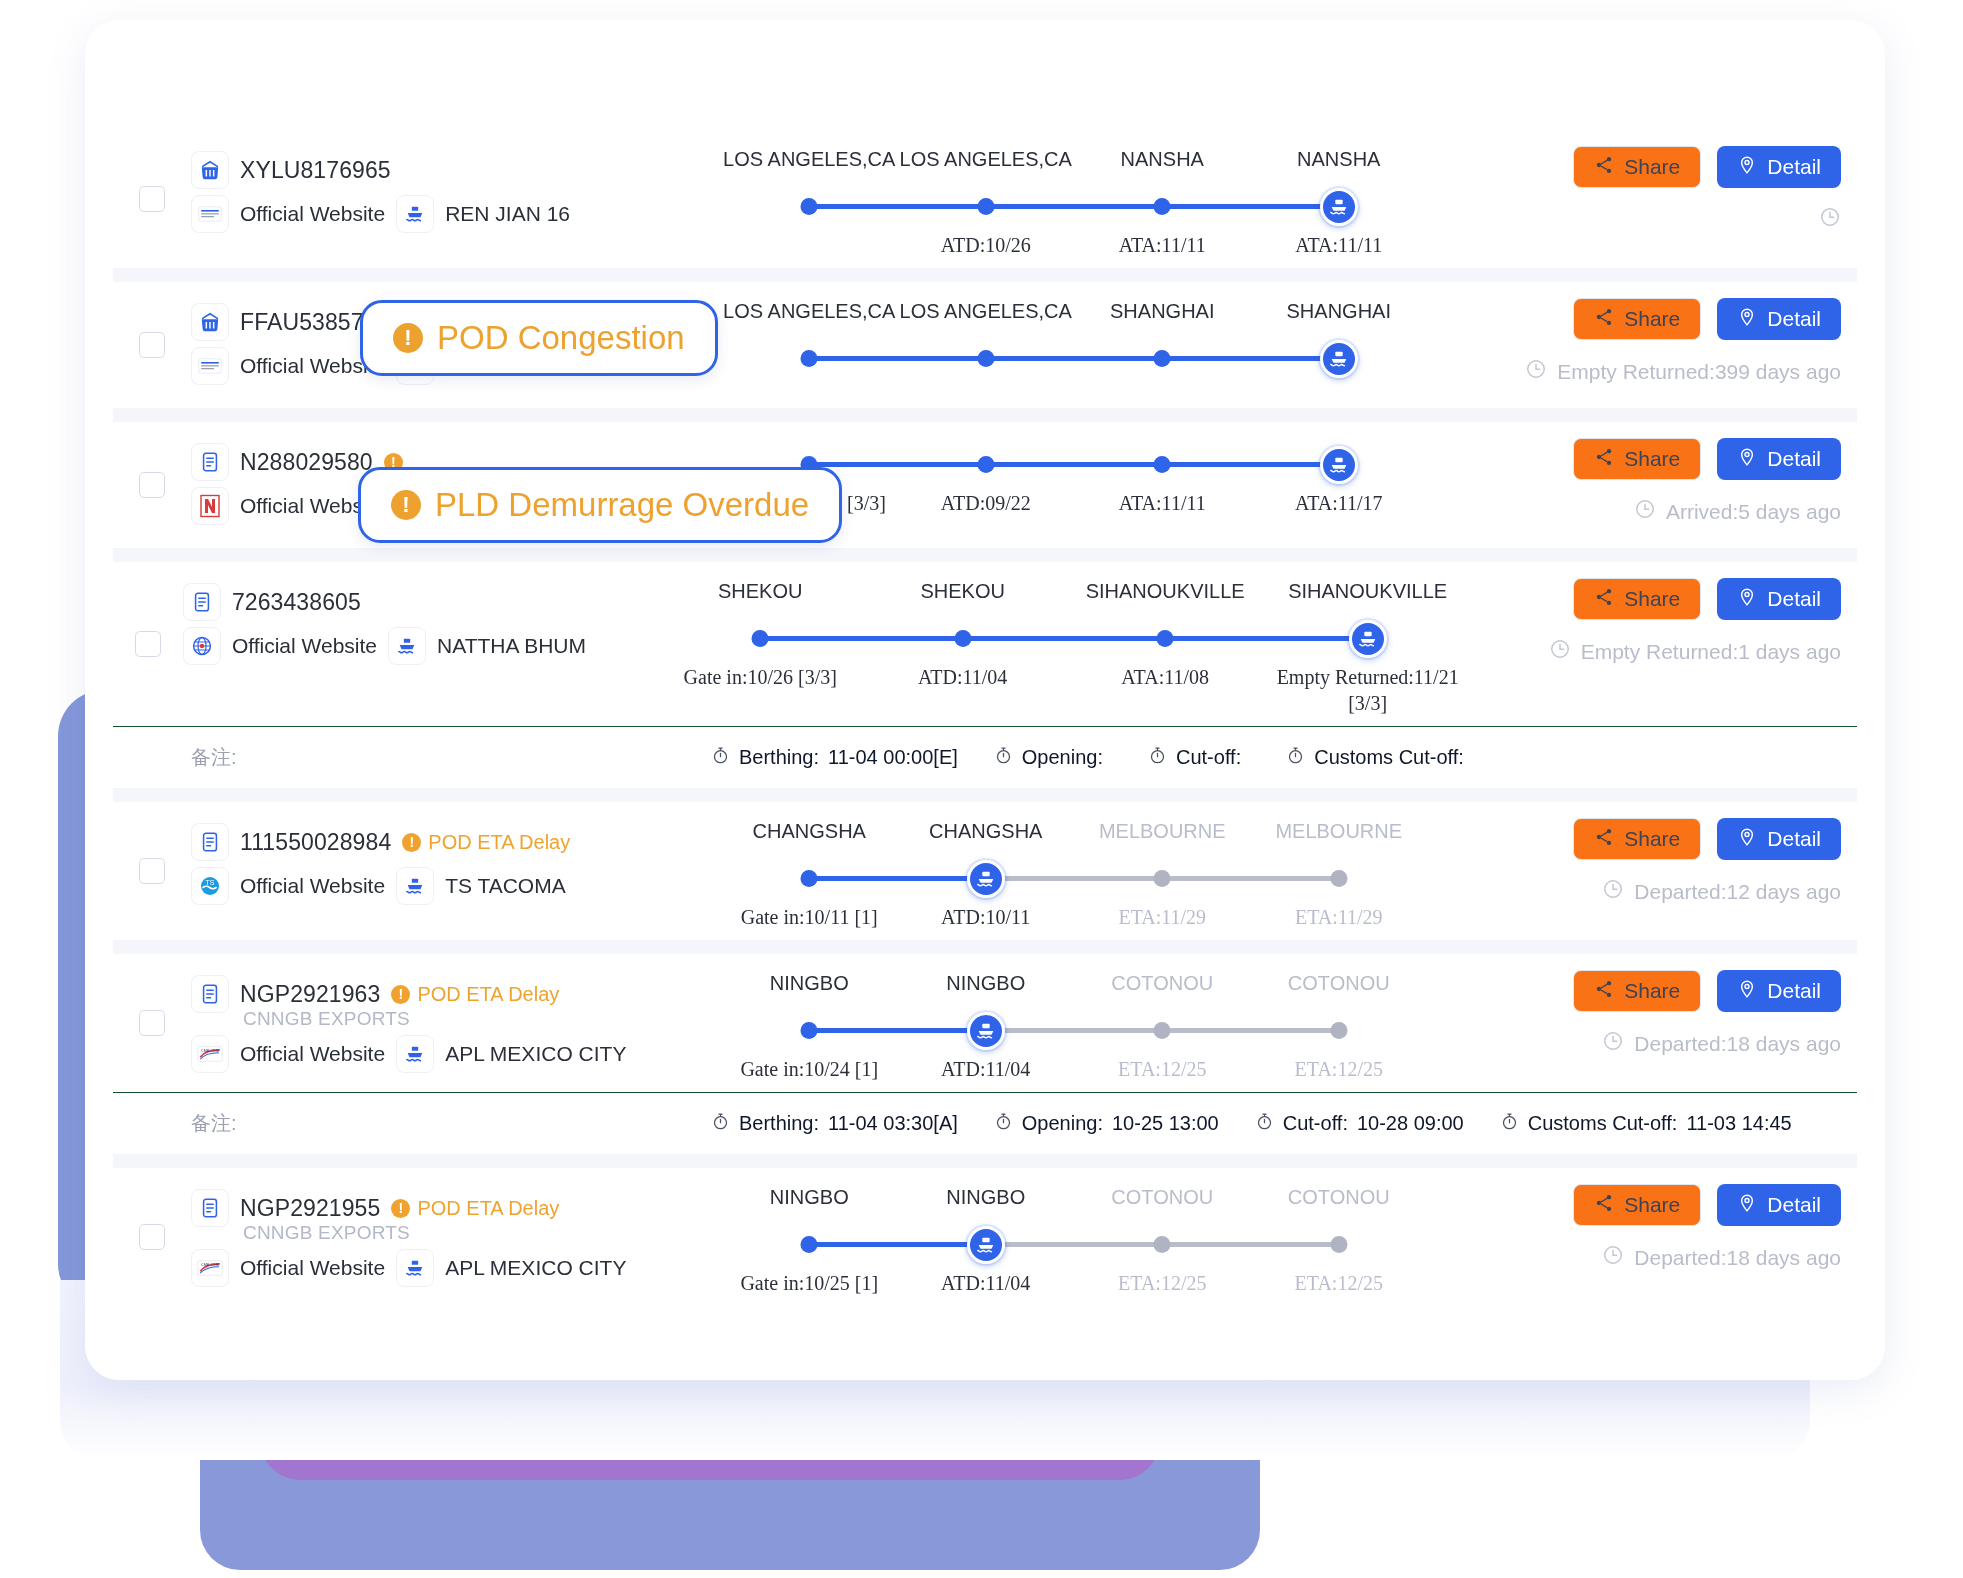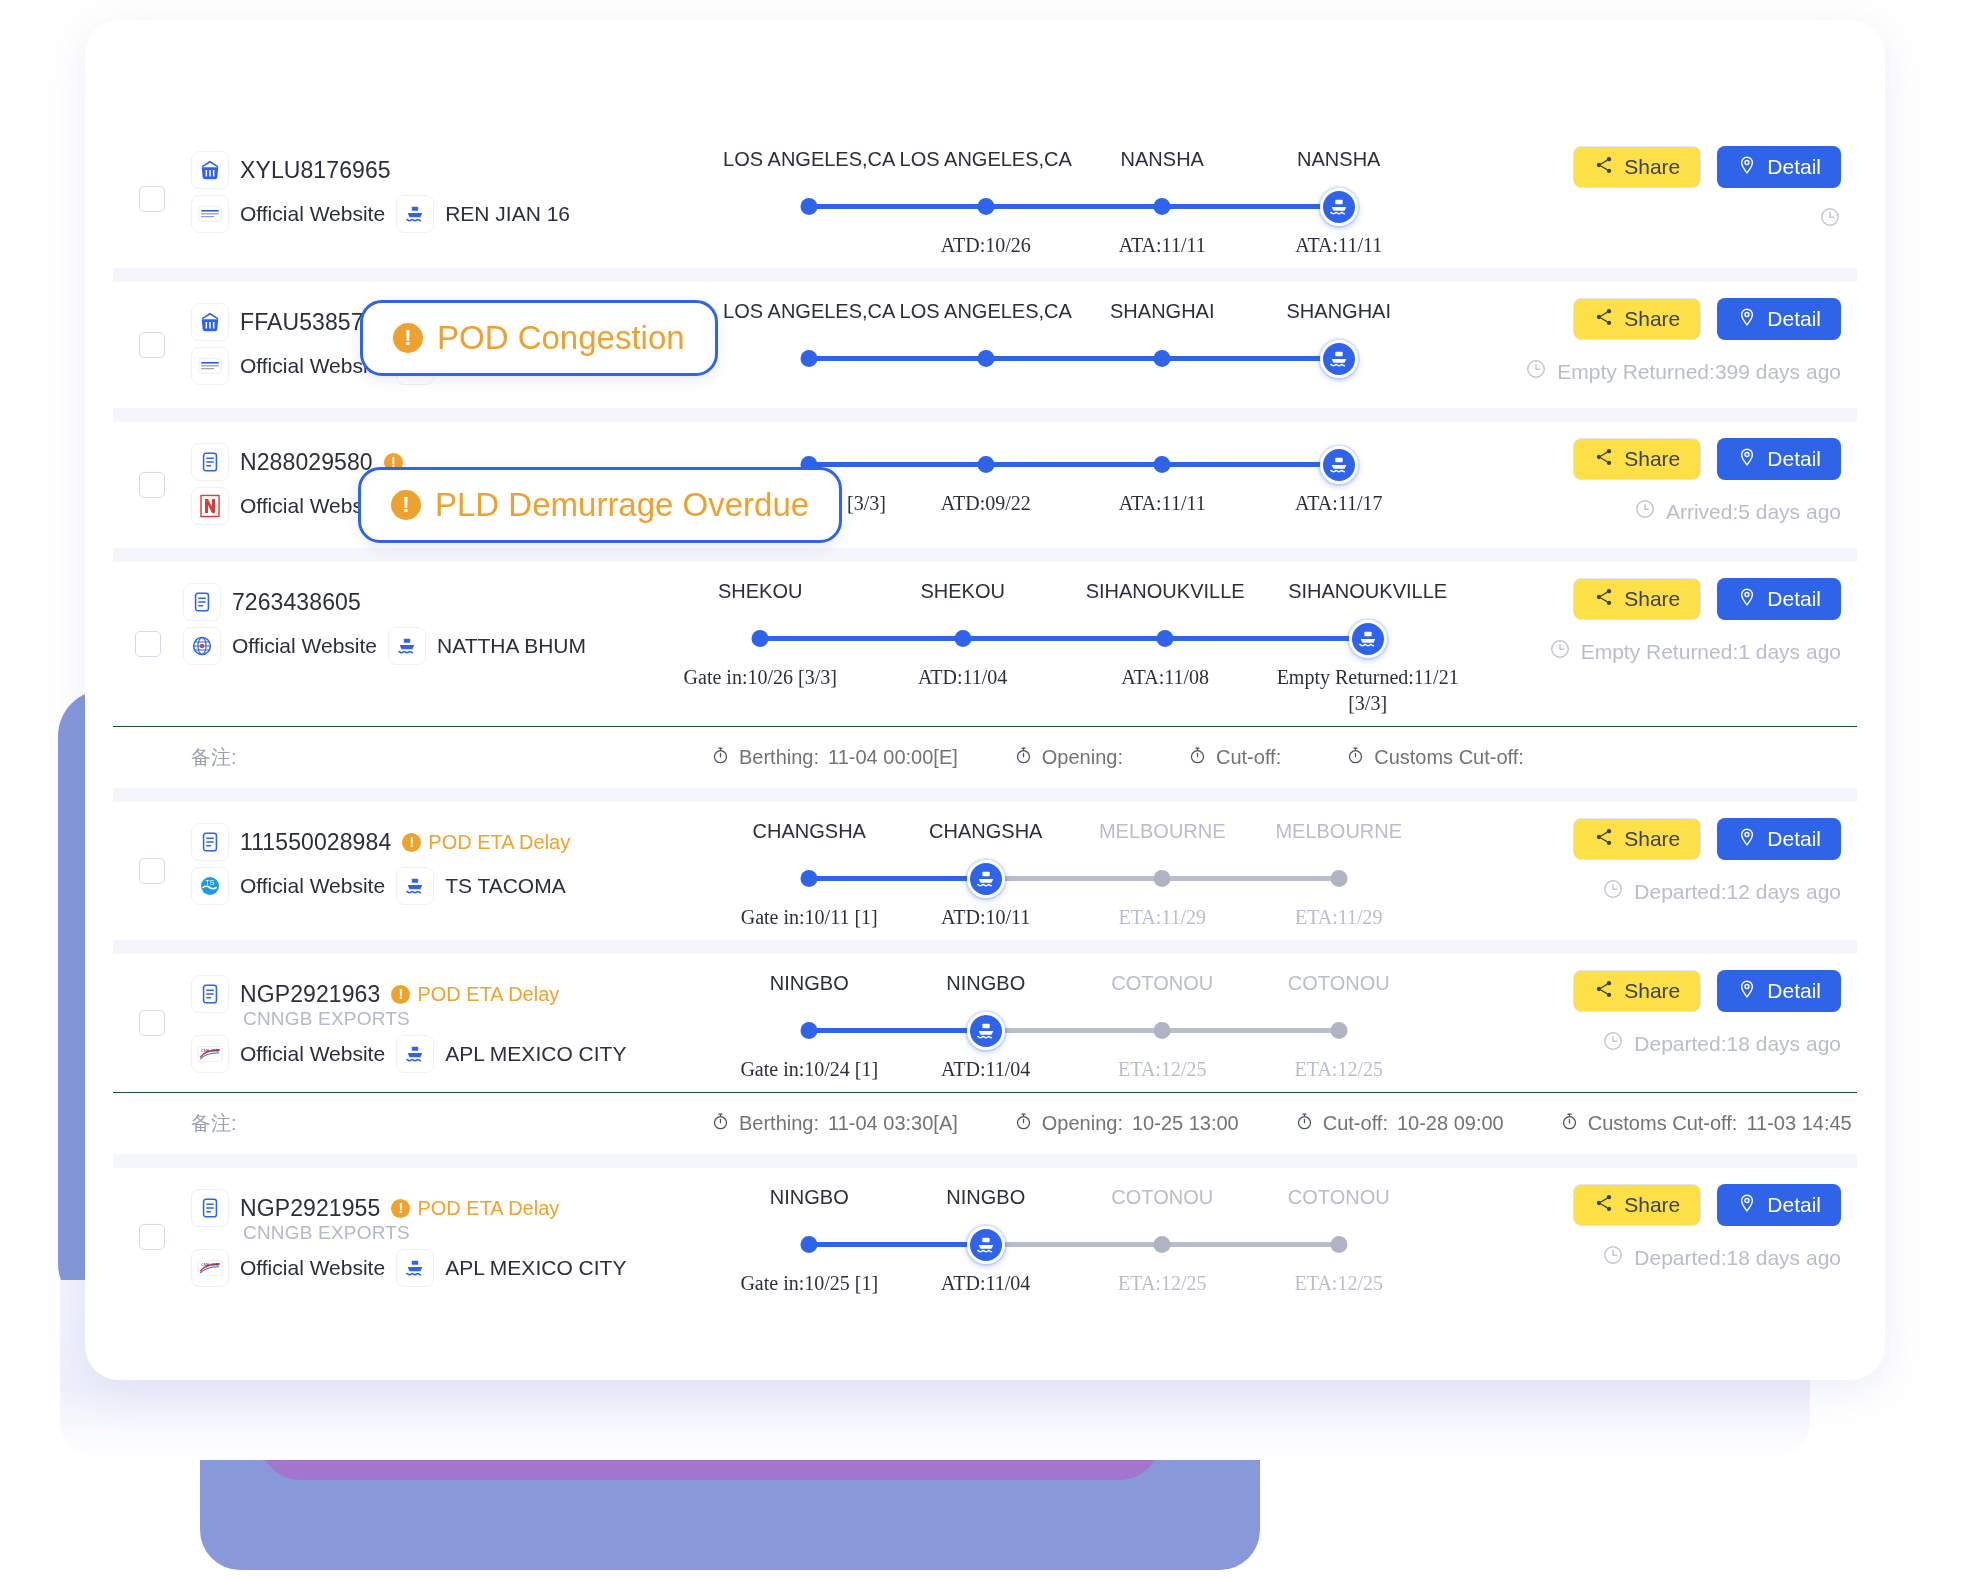--- a/index.html
+++ b/index.html
@@ -94,41 +94,41 @@
   .tl-bot { font-size: 20px; color: #2b2f3a; text-align: center; margin-top: 6px;
             line-height: 1.3; font-family: Liberation Serif, serif; }
   .tl-bot.dim { color: #b9bdcb; }
 
   
   .actions { width: 420px; padding: 16px 16px 10px 0; position: relative; }
   .act-row { display: flex; justify-content: flex-end; align-items: center; gap: 16px; }
   .btn-share {
     display: inline-flex; align-items: center; gap: 10px;
     height: 42px; padding: 0 20px; border: 1px solid #e2e5ee; border-radius: 8px;
-    background: #fde047; color: #3c4354; font-size: 21px;
+    background: #f97316; color: #3c4354; font-size: 21px;
   }
   .btn-detail {
     display: inline-flex; align-items: center; gap: 10px;
     height: 42px; padding: 0 20px; border-radius: 8px;
     background: #2f63e8; color: #fff; font-size: 21px;
   }
   .status {
     display: flex; justify-content: flex-end; align-items: center; gap: 10px;
     margin-top: 18px; font-size: 21px; color: #b9bdcb; white-space: nowrap;
   }
   .status .clock { flex: 0 0 auto; }
 
   
   .remarks {
     display: flex; align-items: center; background: #fff;
     height: 62px; border-top: 1px solid #14532d; padding-left: 78px;
     font-size: 20px; color: #8c92a4;
   }
   .remarks .rm-label { width: 520px; color: #9aa0b0; }
-  .remarks .rm-items { display: flex; align-items: center; gap: 56px; color: #737373; }
+  .remarks .rm-items { display: flex; align-items: center; gap: 36px; color: #0f172a; }
   .rm-item { display: flex; align-items: center; gap: 9px; white-space: nowrap; }
 
   
   .callout {
     position: absolute; display: flex; align-items: center; gap: 14px;
     background: #fff; border: 3px solid #2f63e8; border-radius: 22px;
     padding: 16px 30px; font-size: 33px; color: #eda12f; white-space: nowrap;
     box-shadow: 0 4px 14px rgba(40,60,140,.10); z-index: 30;
   }
   .callout .warn-big {

